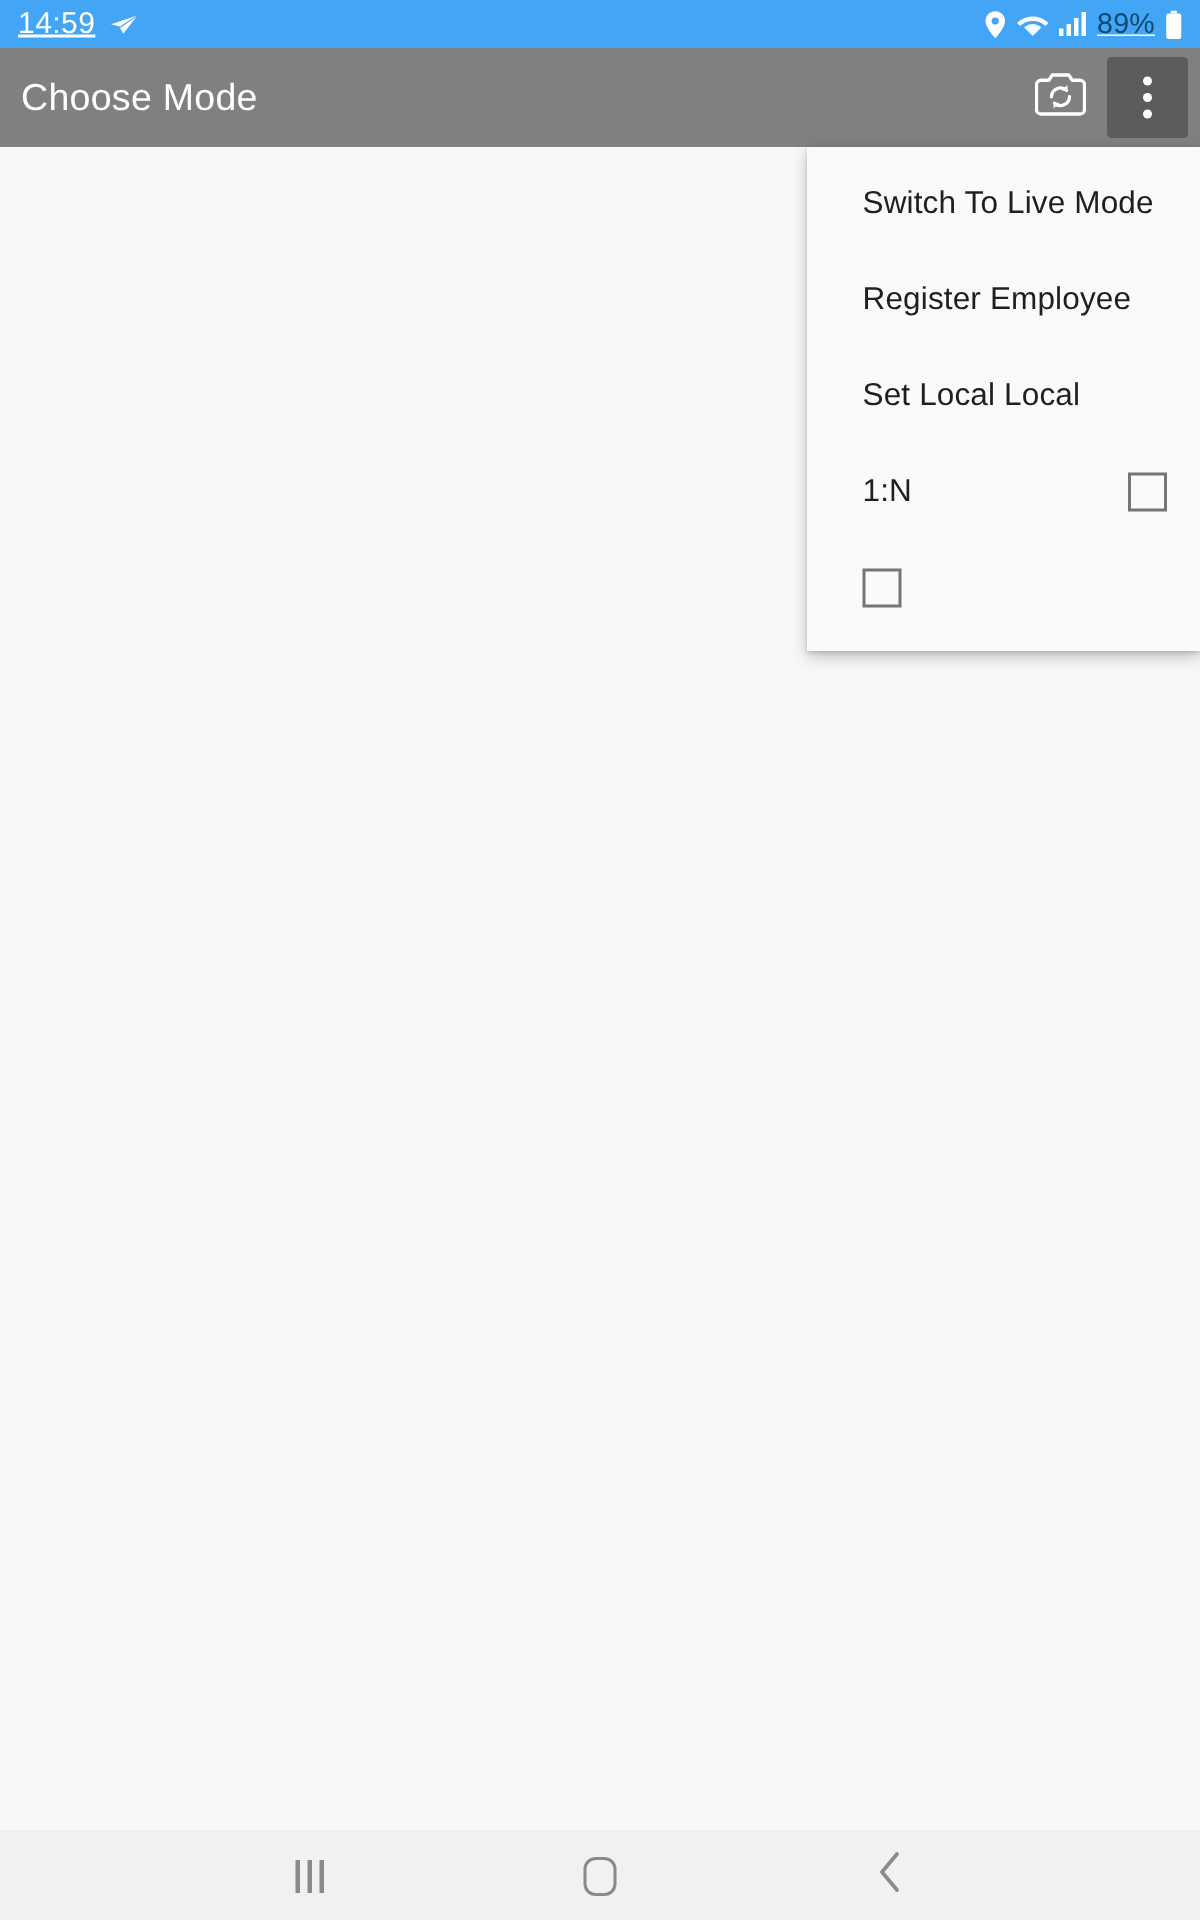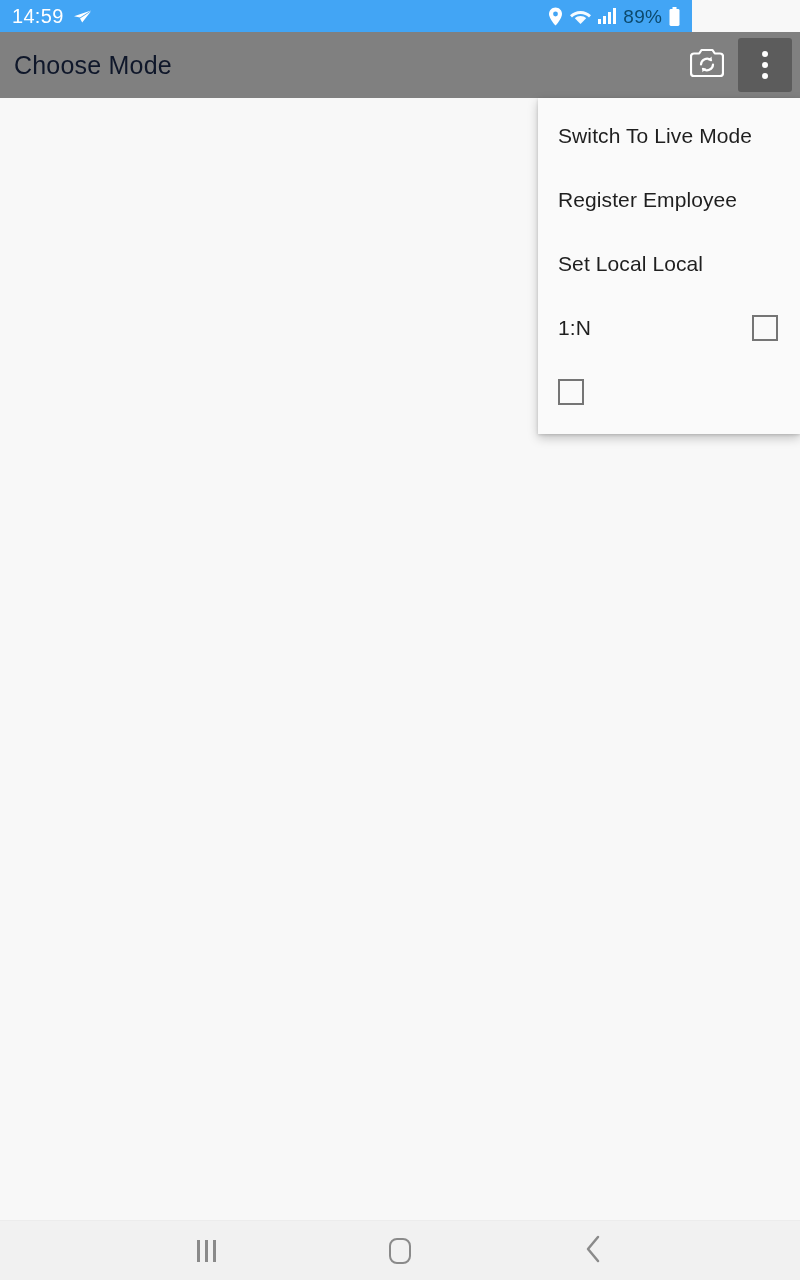--- a/index.html
+++ b/index.html
@@ -12,29 +12,30 @@
     background: #f8f8f8;
     font-family: "Liberation Sans", "DejaVu Sans", sans-serif;
     overflow: hidden;
     position: relative;
   }
 
   
   #status-bar {
     position: absolute;
     top: 0; left: 0;
-    width: 692px;
+    width: 800px;
     height: 32px;
     background: #42a5f5;
     display: flex;
     align-items: center;
     justify-content: space-between;
     padding: 0 12px;
     box-sizing: border-box;
     color: #ffffff;
+    text-decoration: underline;
   }
   #status-left {
     display: flex;
     align-items: center;
     gap: 9px;
   }
   .status-clock {
     font-size: 20px;
     letter-spacing: 0.3px;
     color: #ffffff;
@@ -58,21 +59,21 @@
     position: absolute;
     top: 32px; left: 0;
     width: 800px;
     height: 66px;
     background: #808080;
     display: flex;
     align-items: center;
     box-sizing: border-box;
   }
   #app-bar-title {
-    color: #0f172a;
+    color: #ffffff;
     font-size: 25px;
     margin-left: 14px;
     flex: 1;
     letter-spacing: 0.2px;
   }
   #camera-switch-button {
     width: 54px;
     height: 54px;
     display: flex;
     align-items: center;
@@ -108,21 +109,21 @@
   }
 
   
   #overflow-menu {
     position: absolute;
     top: 98px;
     left: 538px;
     width: 262px;
     background: #fafafa;
     box-shadow: 0 4px 10px rgba(0,0,0,0.22), 0 1px 3px rgba(0,0,0,0.14);
-    padding: 6px 0 10px 0;
+    padding: 6px 0 10px 17px;
     box-sizing: border-box;
     z-index: 10;
   }
   .menu-item {
     height: 64px;
     display: flex;
     align-items: center;
     padding: 0 22px 0 20px;
     box-sizing: border-box;
   }

